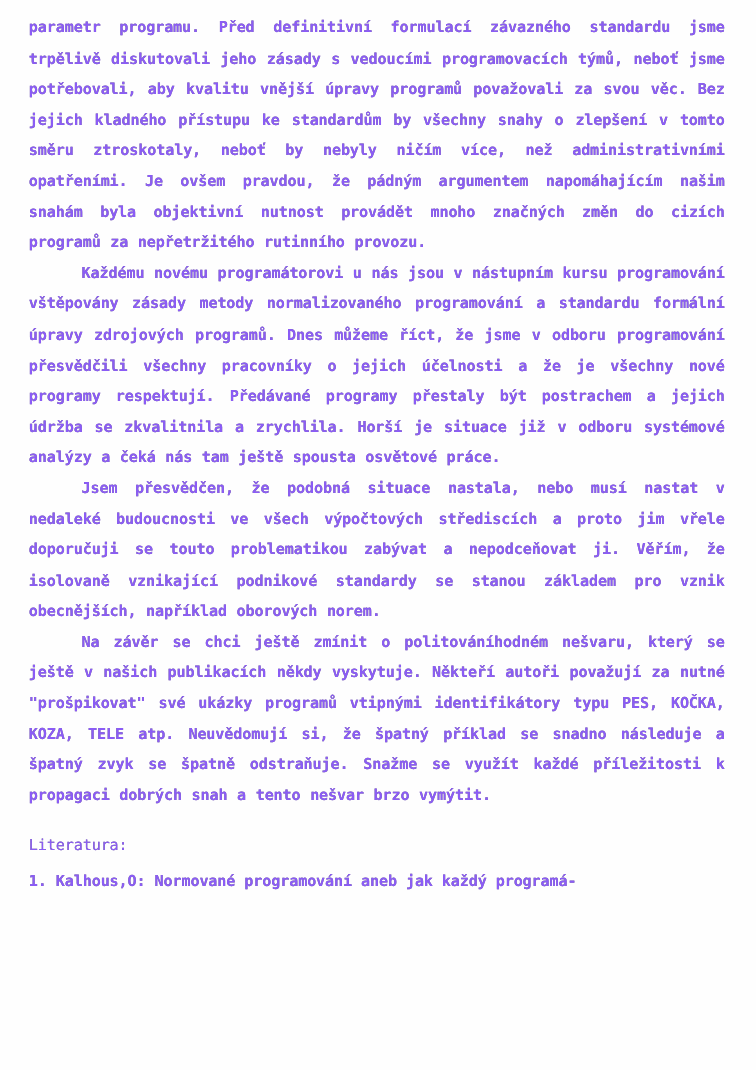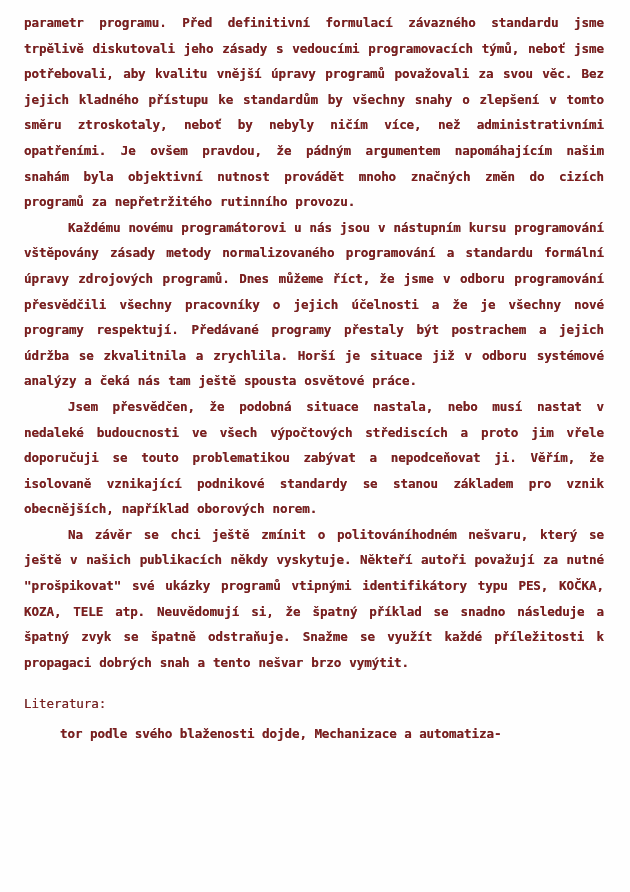--- a/index.html
+++ b/index.html
@@ -13,21 +13,21 @@
     overflow: hidden;
     font-family: "DejaVu Sans Mono", "Liberation Mono", monospace;
   }
   .page {
     position: relative;
     width: 630px;
     height: 892px;
     box-sizing: border-box;
     padding: 10px 26px 0 24px;
     background: #fefefe;
-    color: #7f1d1d;
+    color: #8b5cf6;
   }
   .para {
     margin: 0 0 0 0;
     font-size: 12.6px;
     line-height: 25.6px;
     letter-spacing: -0.1px;
     text-align: justify;
     text-justify: inter-word;
     word-spacing: 0.5px;
     font-weight: 700;
@@ -67,15 +67,15 @@
   <p class="para">parametr programu. Před definitivní formulací závazného standardu jsme trpělivě diskutovali jeho zásady s vedoucími programovacích týmů, neboť jsme potřebovali, aby kvalitu vnější úpravy programů považovali za svou věc. Bez jejich kladného přístupu ke standardům by všechny snahy o zlepšení v tomto směru ztroskotaly, neboť by nebyly ničím více, než administrativními opatřeními. Je ovšem pravdou, že pádným argumentem napomáhajícím našim snahám byla objektivní nutnost provádět mnoho značných změn do cizích programů za nepřetržitého rutinního provozu.</p>
 
   <p class="para indent">Každému novému programátorovi u nás jsou v nástupním kursu programování vštěpovány zásady metody normalizovaného programování a standardu formální úpravy zdrojových programů. Dnes můžeme říct, že jsme v odboru programování přesvědčili všechny pracovníky o jejich účelnosti a že je všechny nové programy respektují. Předávané programy přestaly být postrachem a jejich údržba se zkvalitnila a zrychlila. Horší je situace již v odboru systémové analýzy a čeká nás tam ještě spousta osvětové práce.</p>
 
   <p class="para indent">Jsem přesvědčen, že podobná situace nastala, nebo musí nastat v nedaleké budoucnosti ve všech výpočtových střediscích a proto jim vřele doporučuji se touto problematikou zabývat a nepodceňovat ji. Věřím, že isolovaně vznikající podnikové standardy se stanou základem pro vznik obecnějších, například oborových norem.</p>
 
   <p class="para indent">Na závěr se chci ještě zmínit o politováníhodném nešvaru, který se ještě v našich publikacích někdy vyskytuje. Někteří autoři považují za nutné "prošpikovat" své ukázky programů vtipnými identifikátory typu PES, KOČKA, KOZA, TELE atp. Neuvědomují si, že špatný příklad se snadno následuje a špatný zvyk se špatně odstraňuje. Snažme se využít každé příležitosti k propagaci dobrých snah a tento nešvar brzo vymýtit.</p>
 
   <div class="heading">Literatura:</div>
 
-  <div class="ref ref-line2">tor podle svého blaženosti dojde, Mechanizace a automatiza-</div>
+  <div class="ref">1. Kalhous,O: Normované programování aneb jak každý programá-</div>
 
 </div>
 
 </body></html>

